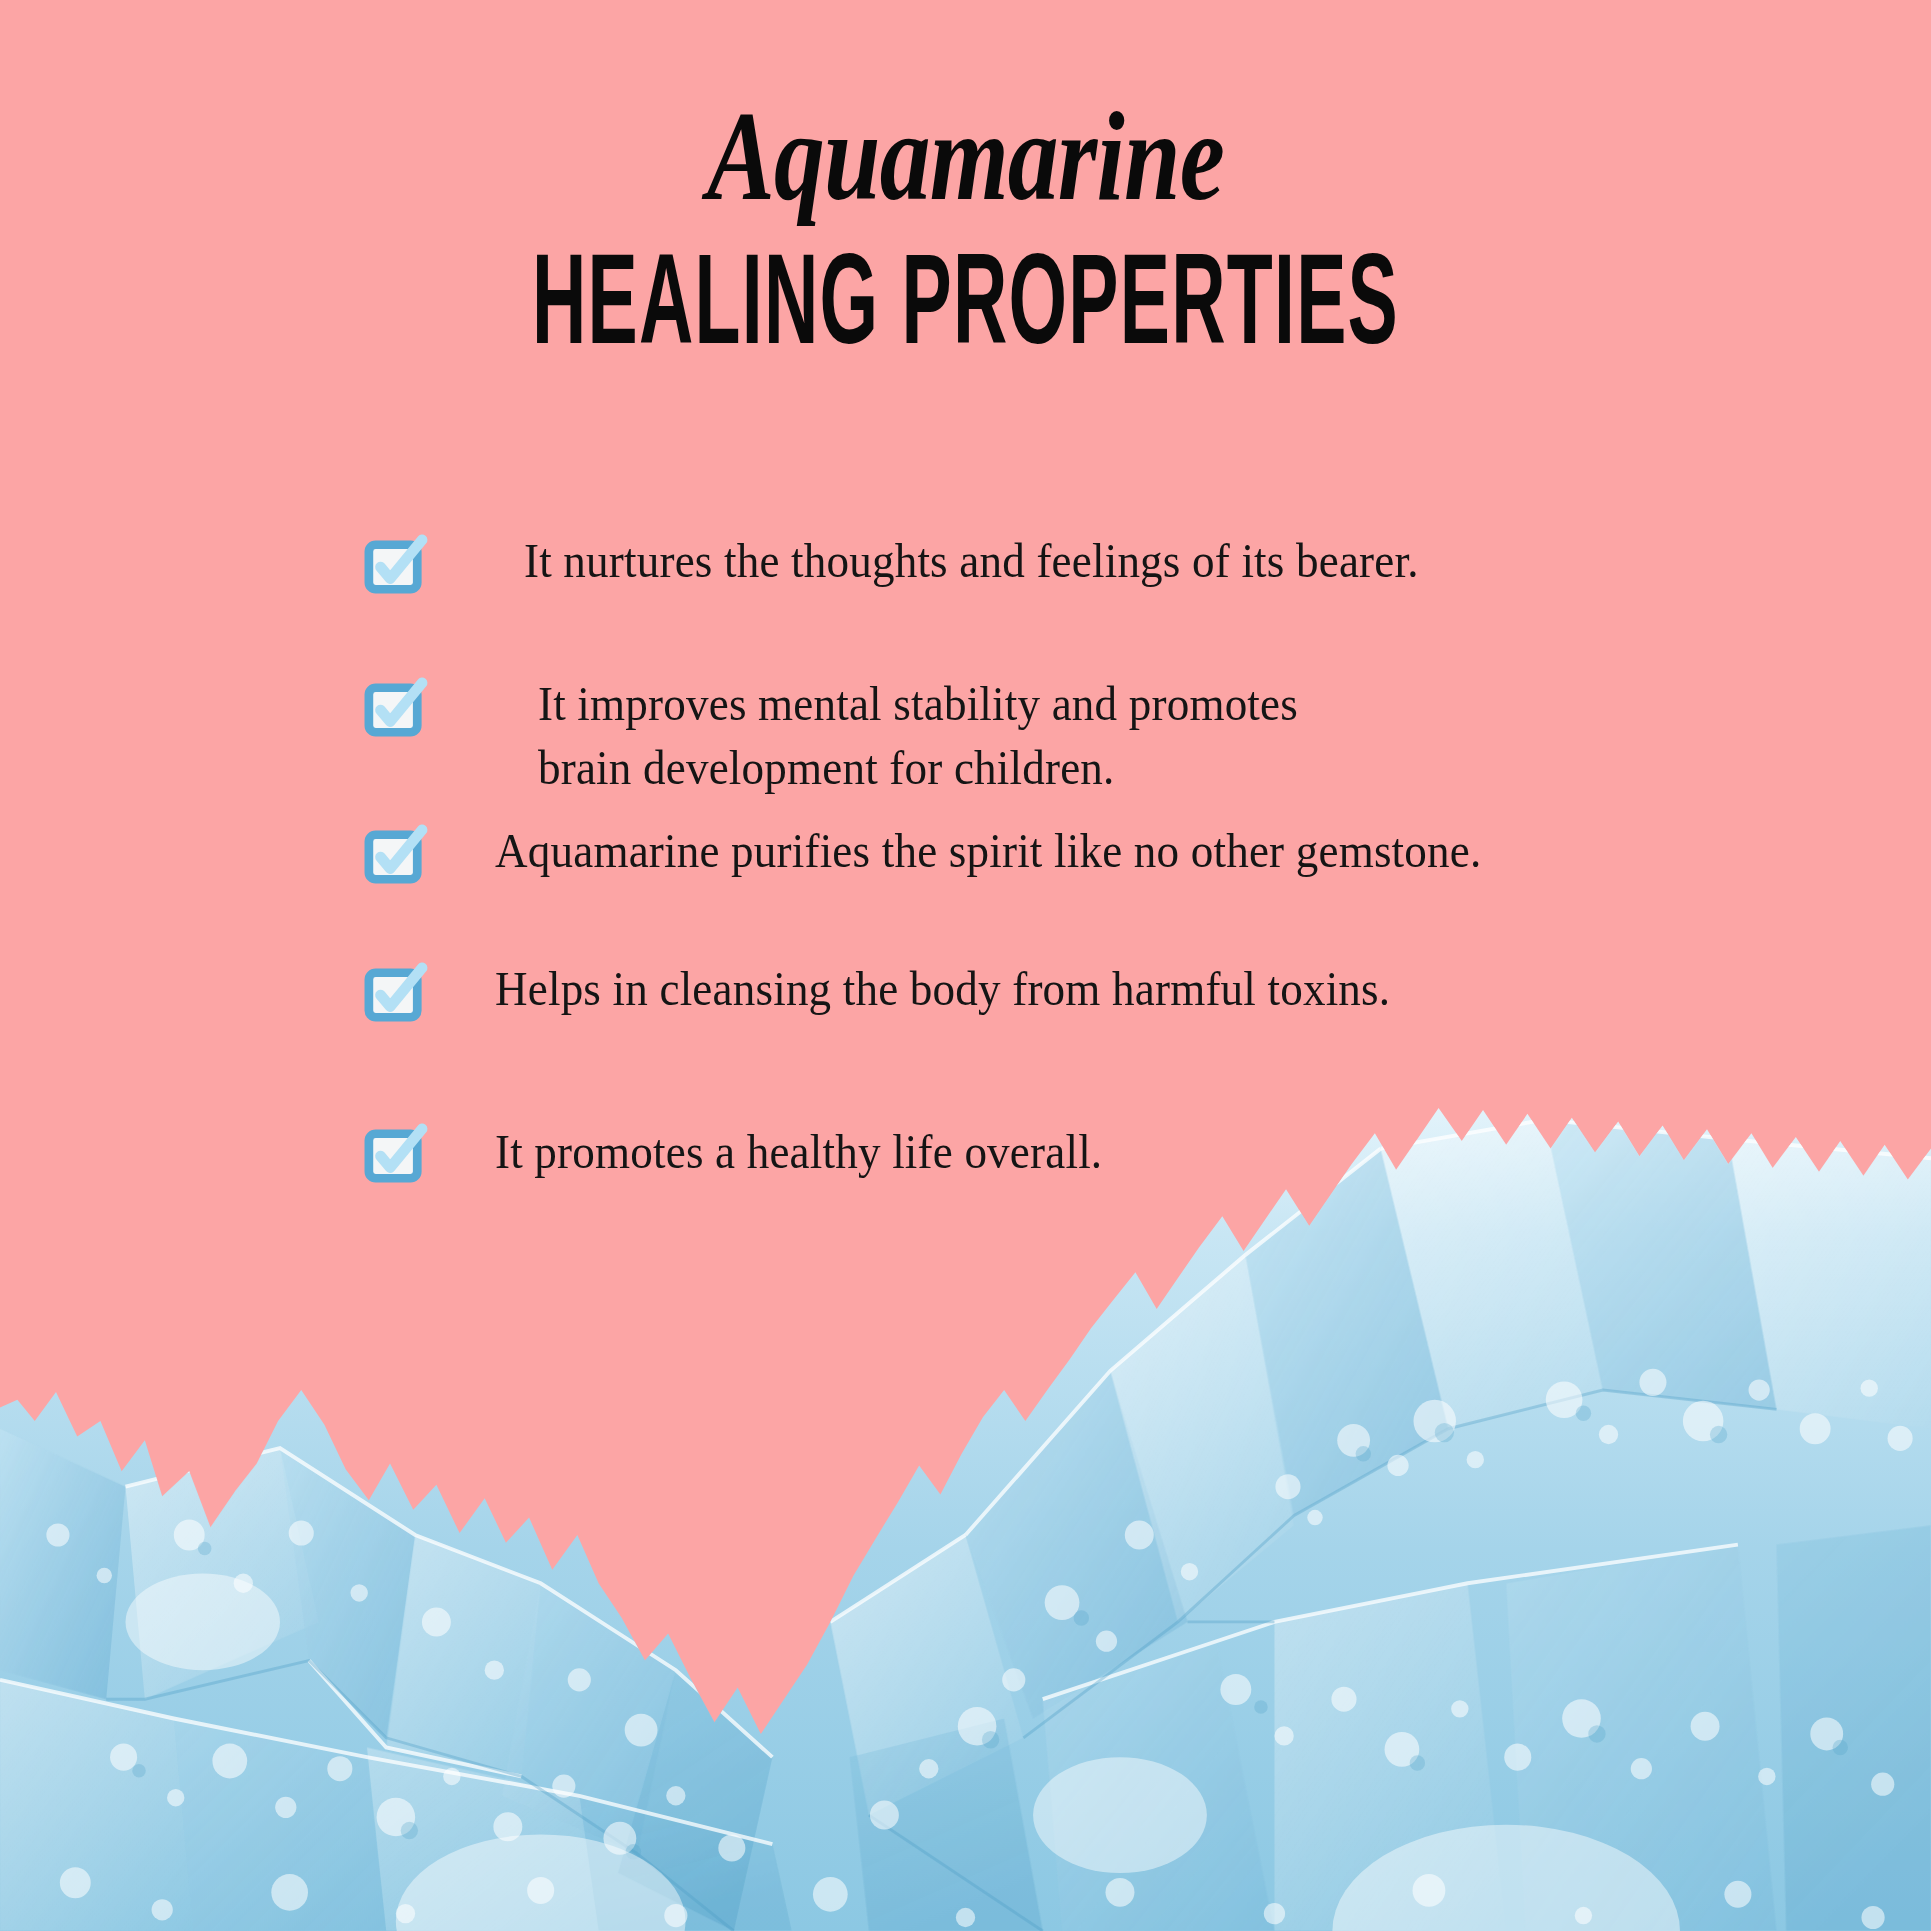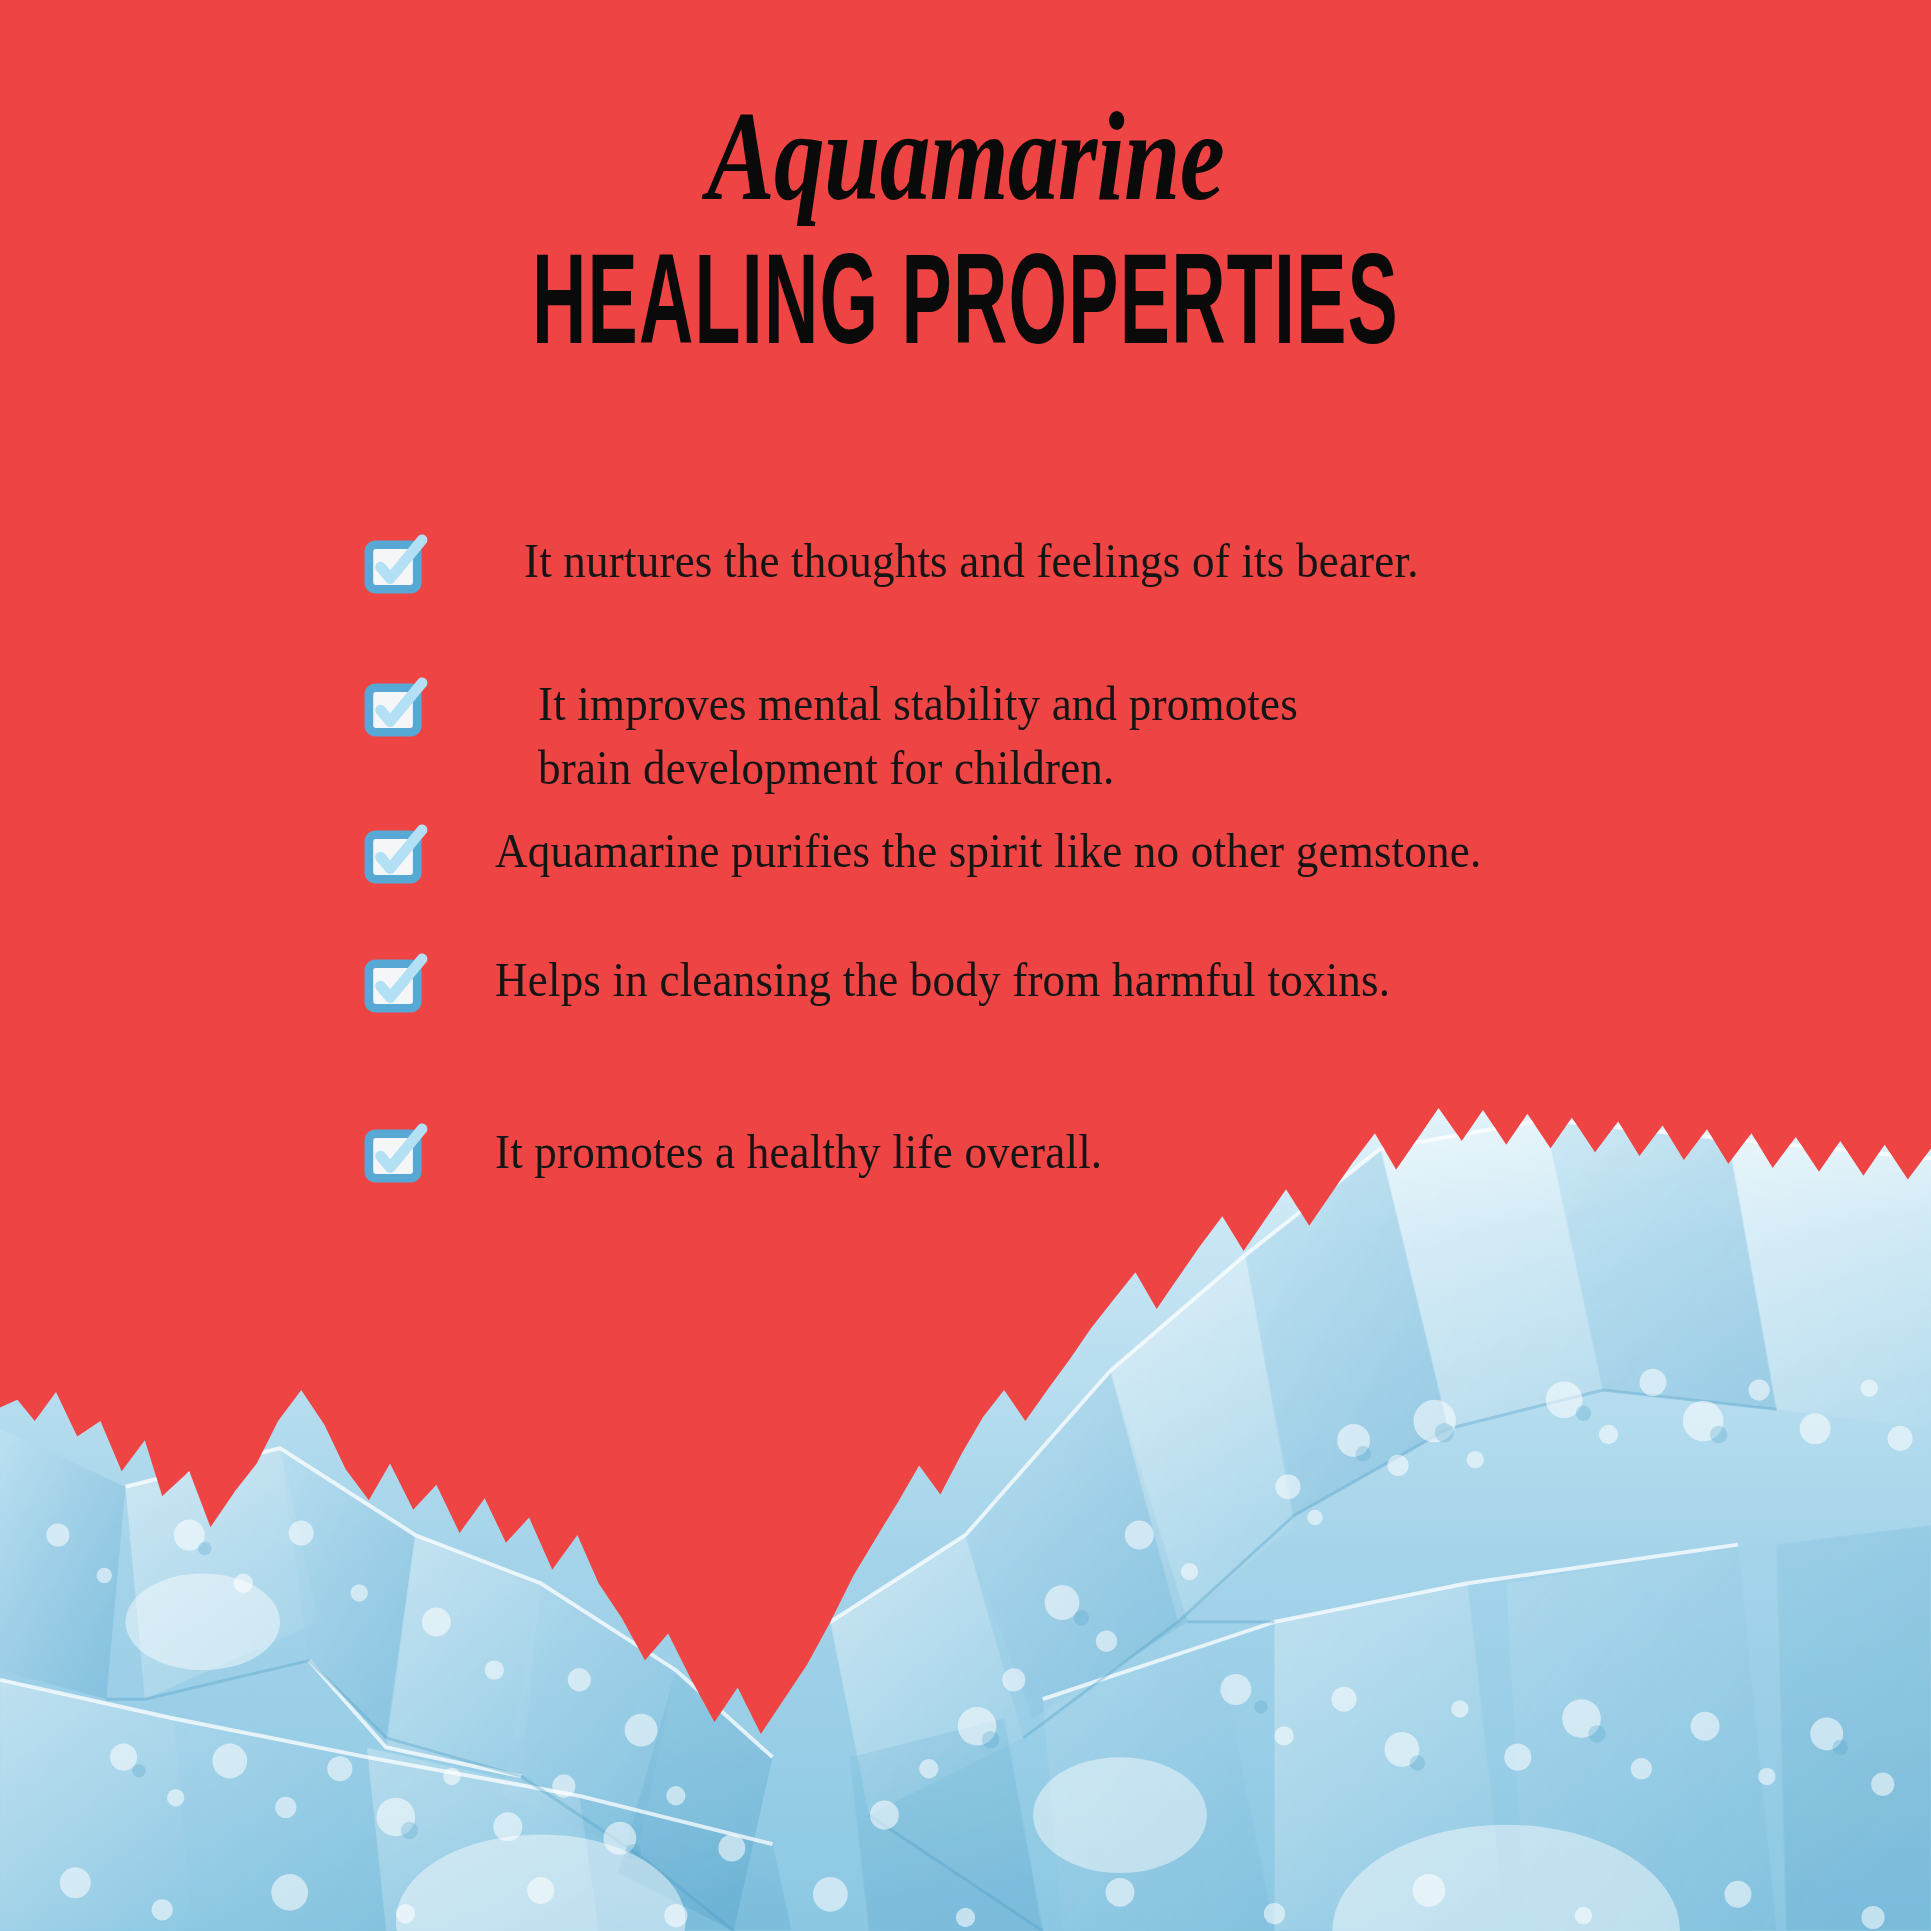--- a/index.html
+++ b/index.html
@@ -12,21 +12,21 @@
     height: 1931px;
     position: relative;
     overflow: hidden;
     font-family: "Liberation Serif", serif;
   }
 
   
   .poster {
     position: absolute;
     inset: 0;
-    background: #ef4444;
+    background: #fca5a5;
     overflow: hidden;
   }
 
   
   .heading {
     position: absolute;
     top: 0;
     left: 0;
     width: 1931px;
     text-align: center;
@@ -69,21 +69,21 @@
   }
   .check-row {
     display: flex;
     align-items: flex-start;
     position: absolute;
     left: 0;
   }
   .check-row[data-row="0"] { top: 0px; gap: 29px; }
   .check-row[data-row="1"] { top: 143px; gap: 43px; }
   .check-row[data-row="2"] { top: 290px; }
-  .check-row[data-row="3"] { top: 419px; text-align: center; }
+  .check-row[data-row="3"] { top: 428px; text-align: center; }
   .check-row[data-row="4"] { top: 589px; align-items: center; }
 
   .checkbox-icon {
     flex: 0 0 auto;
     width: 60px;
     height: 60px;
     position: relative;
     margin-top: 7.7px;
   }
   .checkbox-icon svg { display: block; overflow: visible; }

